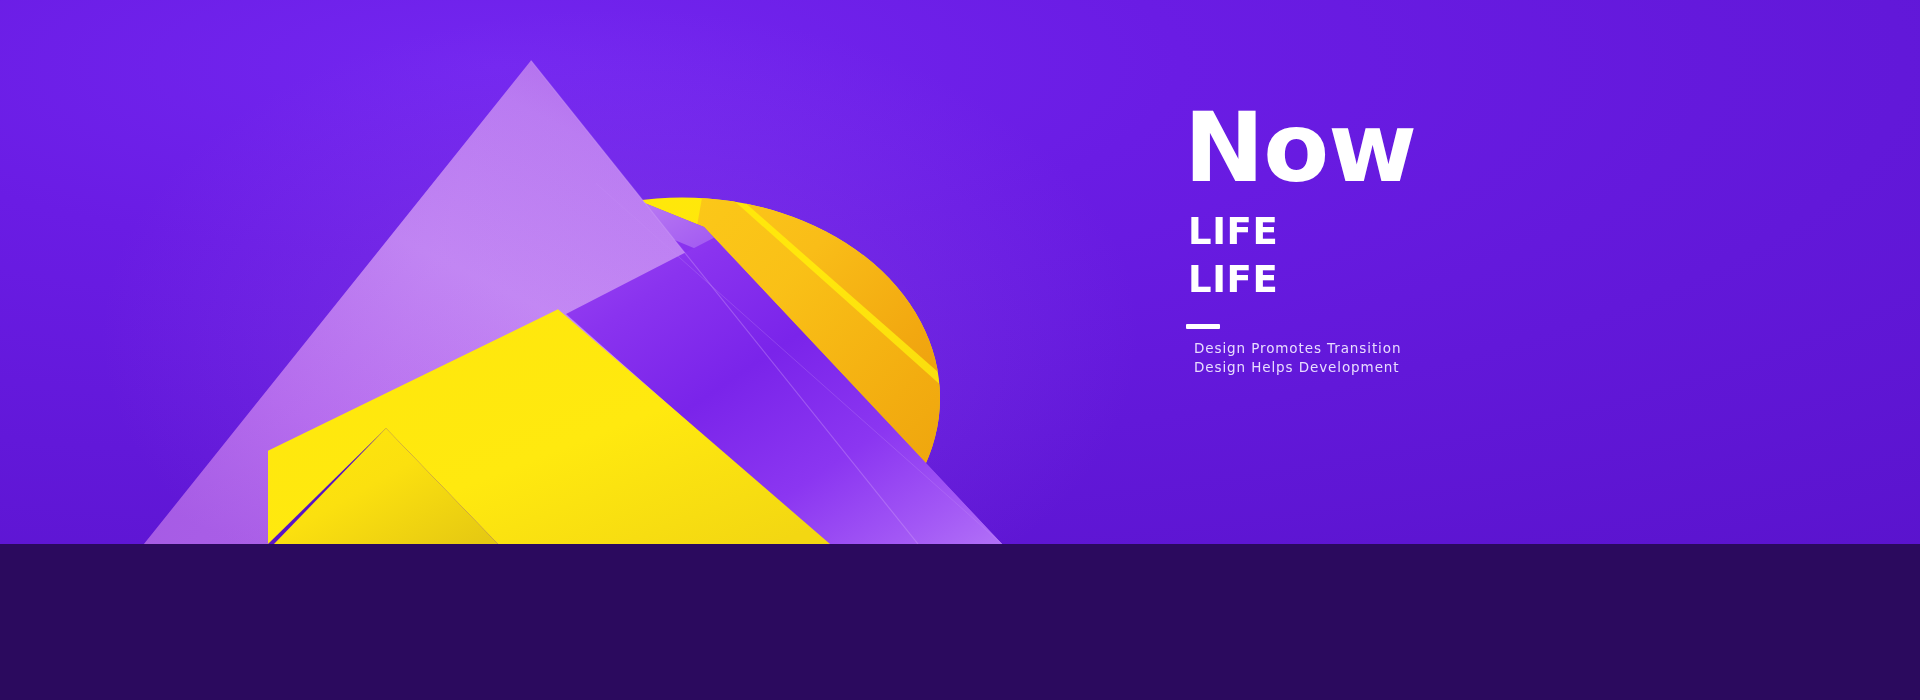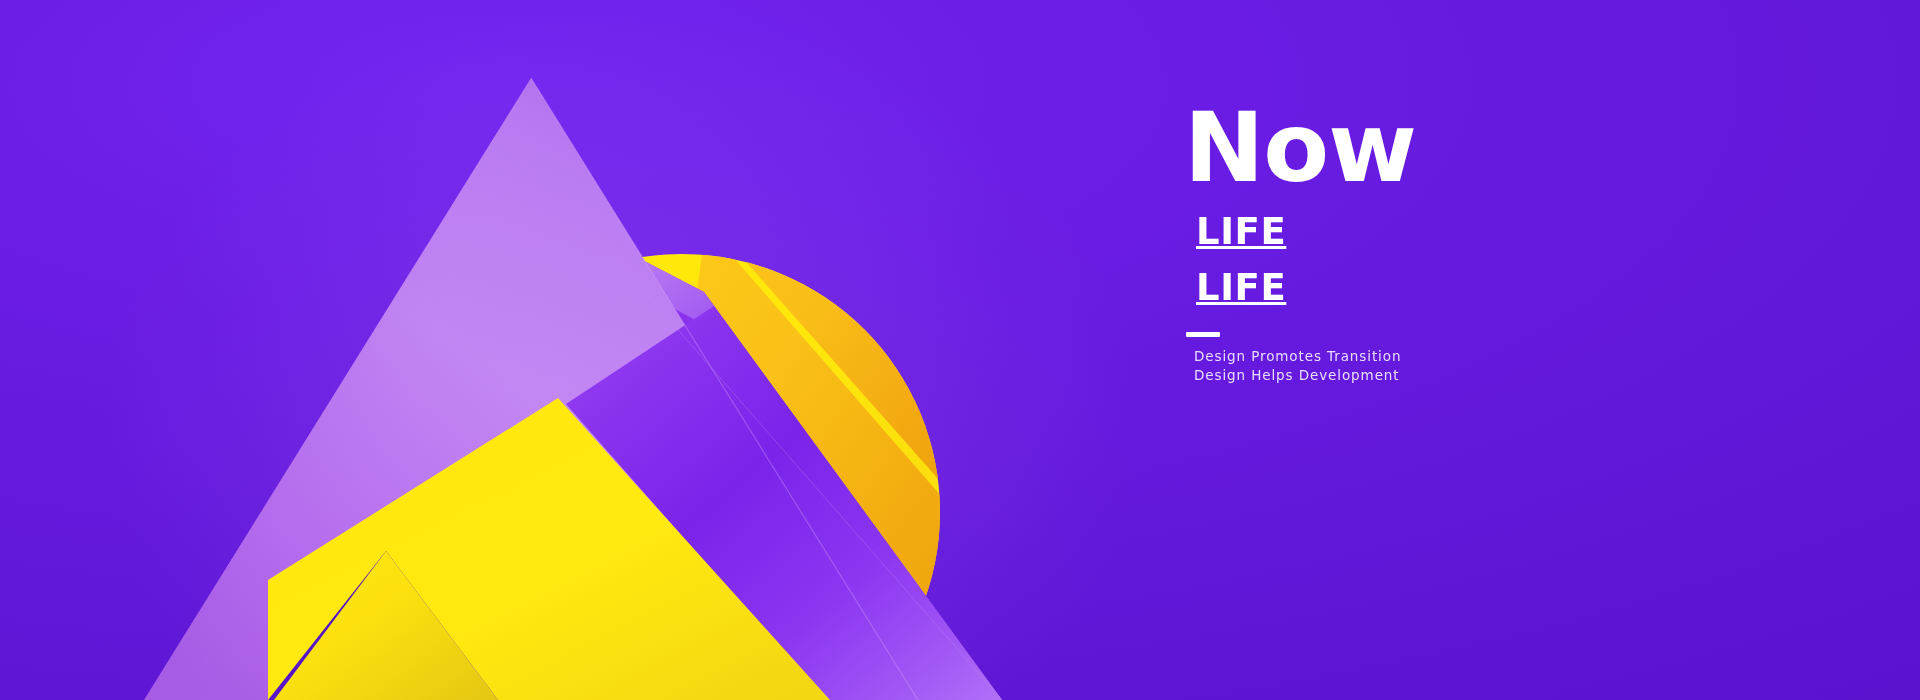--- a/index.html
+++ b/index.html
@@ -6,21 +6,21 @@
   html, body {
     margin: 0;
     padding: 0;
     background: #2b0a5e;
   }
   * { box-sizing: border-box; }
 
   .banner {
     position: relative;
     width: 1920px;
-    height: 700px;
+    height: 544px;
     overflow: hidden;
     font-family: "Liberation Sans", "DejaVu Sans", sans-serif;
     background: radial-gradient(130% 150% at 26% 14%, #6d1fe8 0%, #6a1ce4 32%, #6118d8 62%, #5b14cf 100%);
   }
 
   
   .art {
     position: absolute;
     inset: 0;
     width: 100%;
@@ -45,23 +45,22 @@
     letter-spacing: -1px;
     margin: 0 0 18px 0;
     font-family: "DejaVu Sans", "Liberation Sans", sans-serif;
   }
 
   .stack-line {
     font-size: 37px;
     line-height: 1.18;
     font-weight: 700;
     letter-spacing: 0.6px;
-    margin: 12px;
-    font-family: "DejaVu Sans", "Liberation Sans", sans-serif;
-    text-decoration: underline;
+    margin: 4px;
+    font-family: "DejaVu Sans", "Liberation Sans", sans-serif;
   }
   .stack-line.design { letter-spacing: 0.2px; }
 
   .rule {
     width: 34px;
     height: 5px;
     background: #ffffff;
     margin: 22px 0 0 2px;
     border-radius: 1px;
   }

